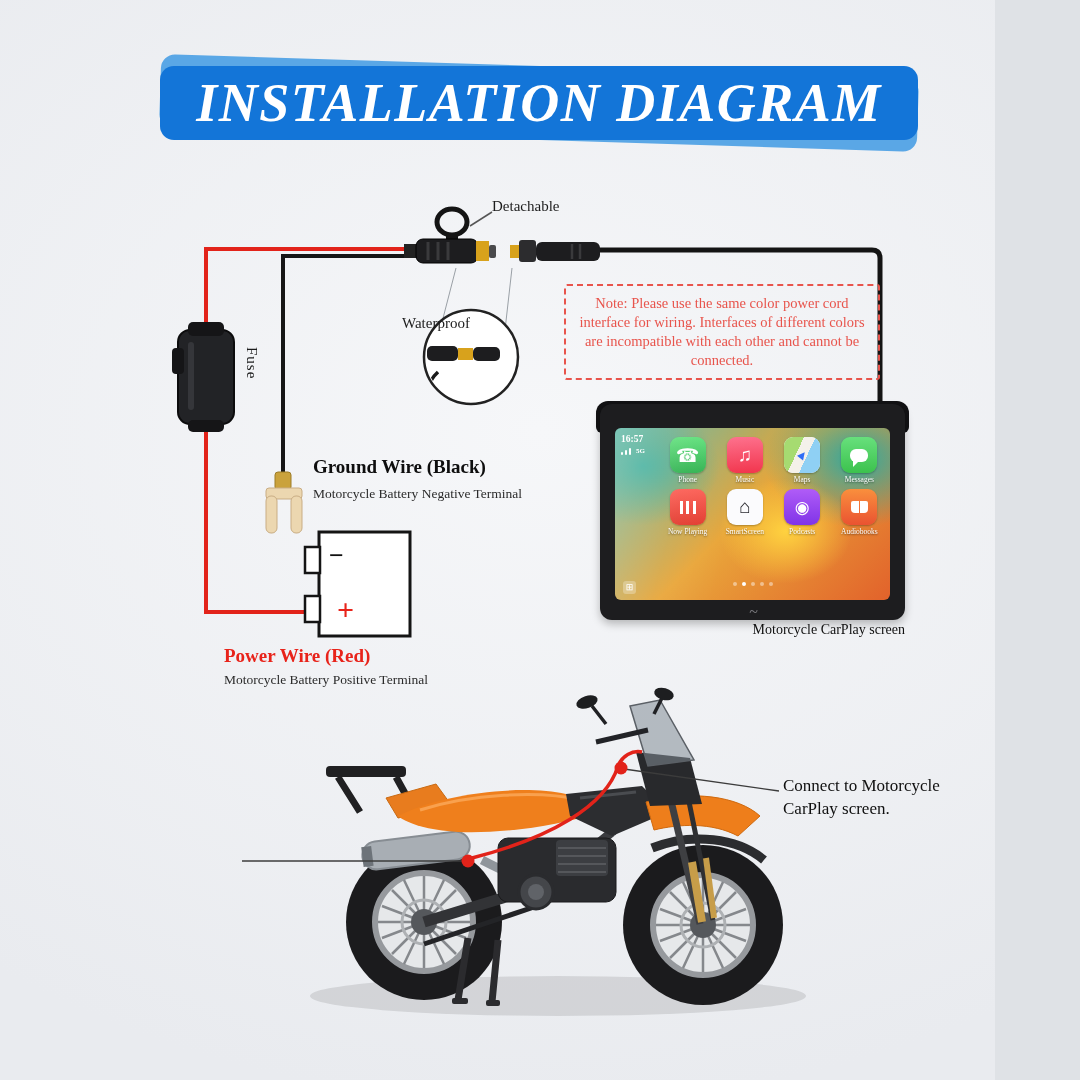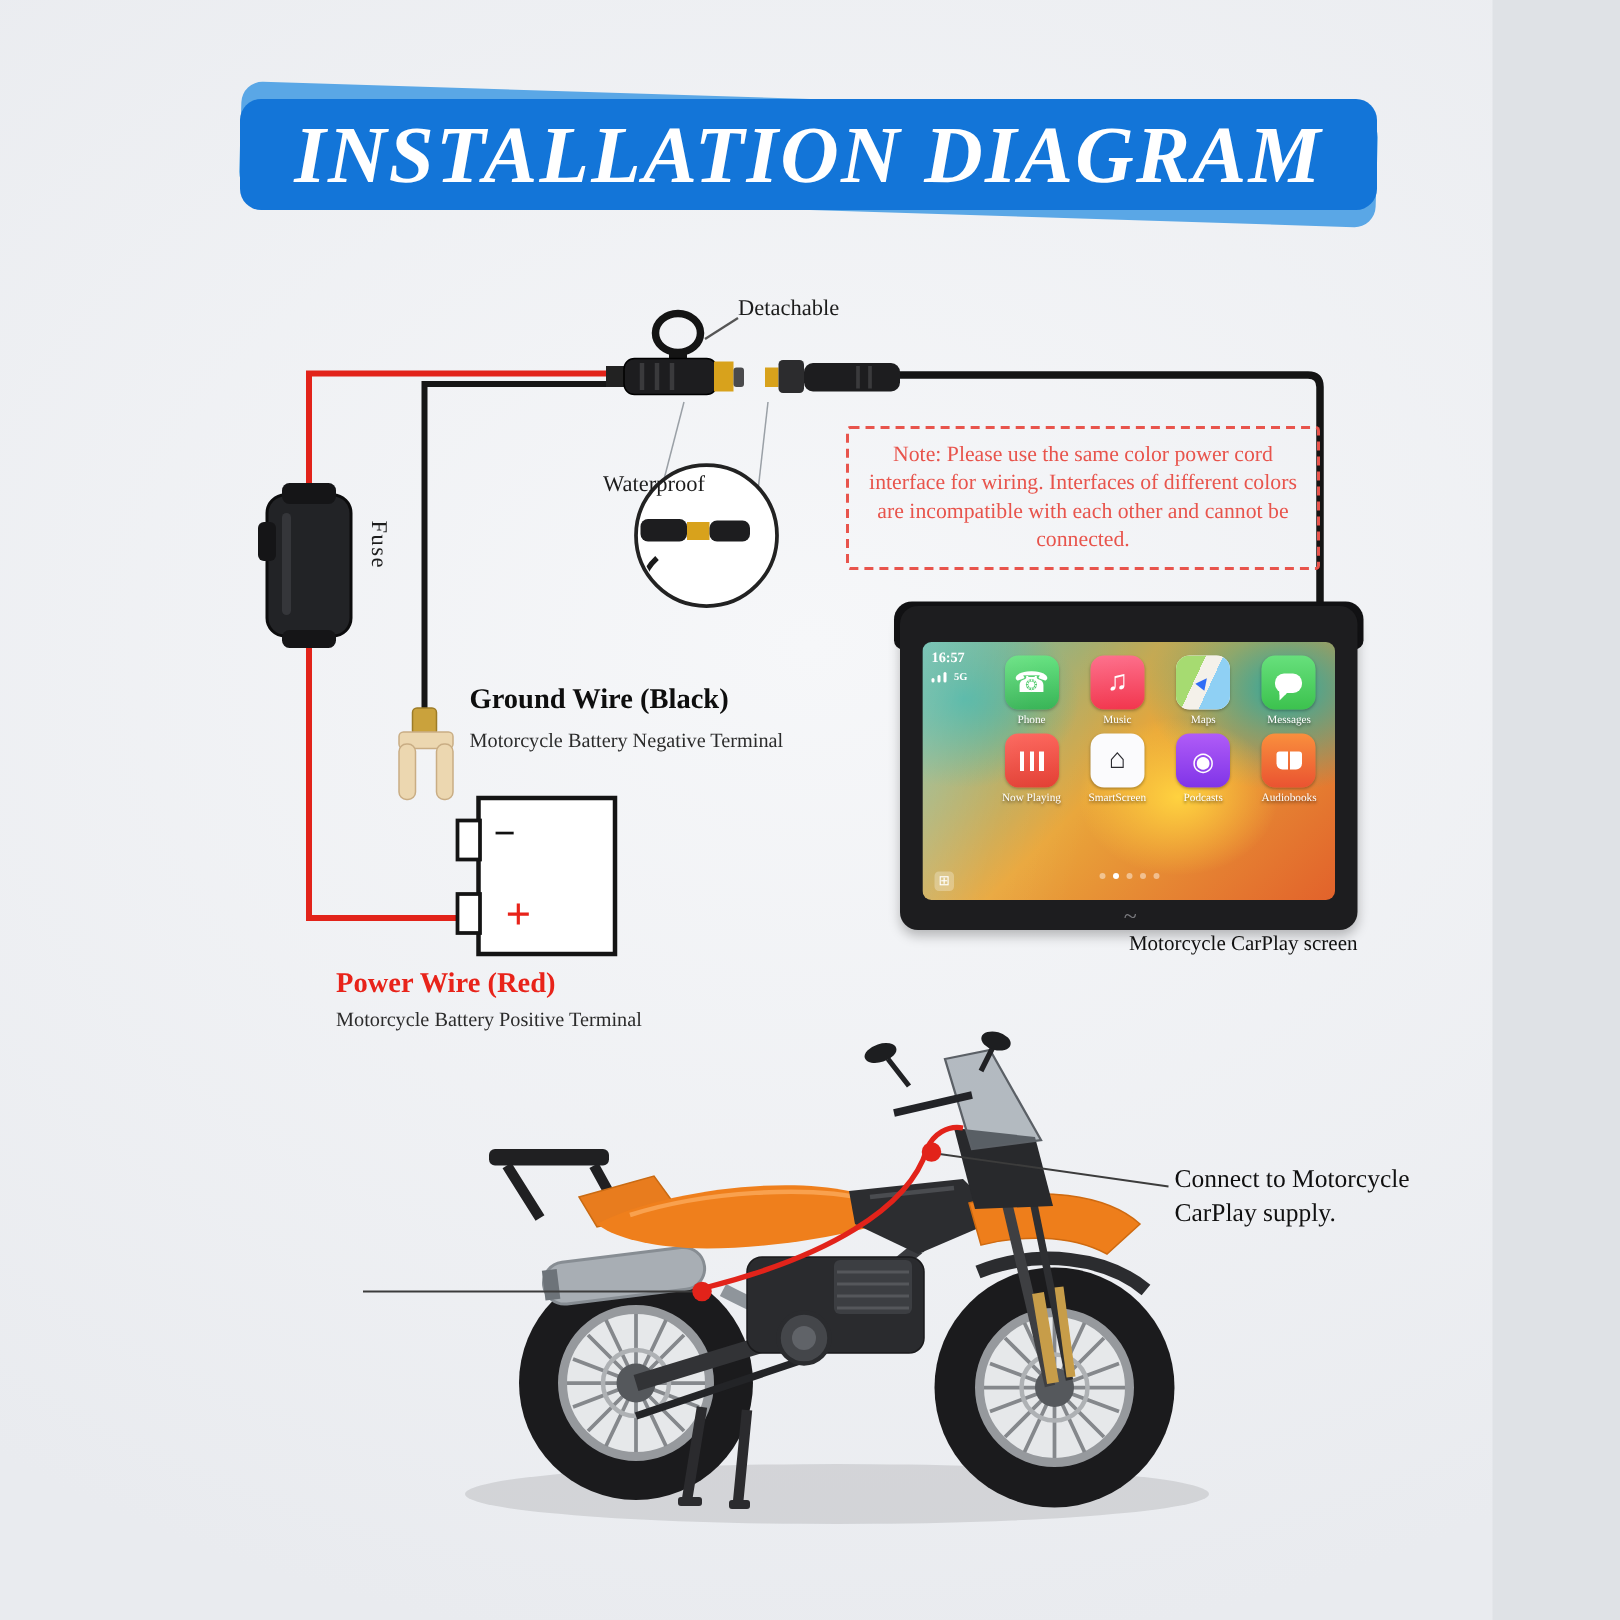--- a/index.html
+++ b/index.html
@@ -328,15 +328,15 @@
             <i></i>
             <i></i>
         </div>
       </div>
       <div class="swoosh">~</div>
     </div>
   </div>
 
   <div class="abs caption">Motorcycle CarPlay screen</div>
 
-  <div class="abs callout callout-screen">Connect to Motorcycle CarPlay supply.</div>
+  <div class="abs callout callout-screen">Connect to Motorcycle CarPlay screen.</div>
 
 </div>
 
 </body></html>

